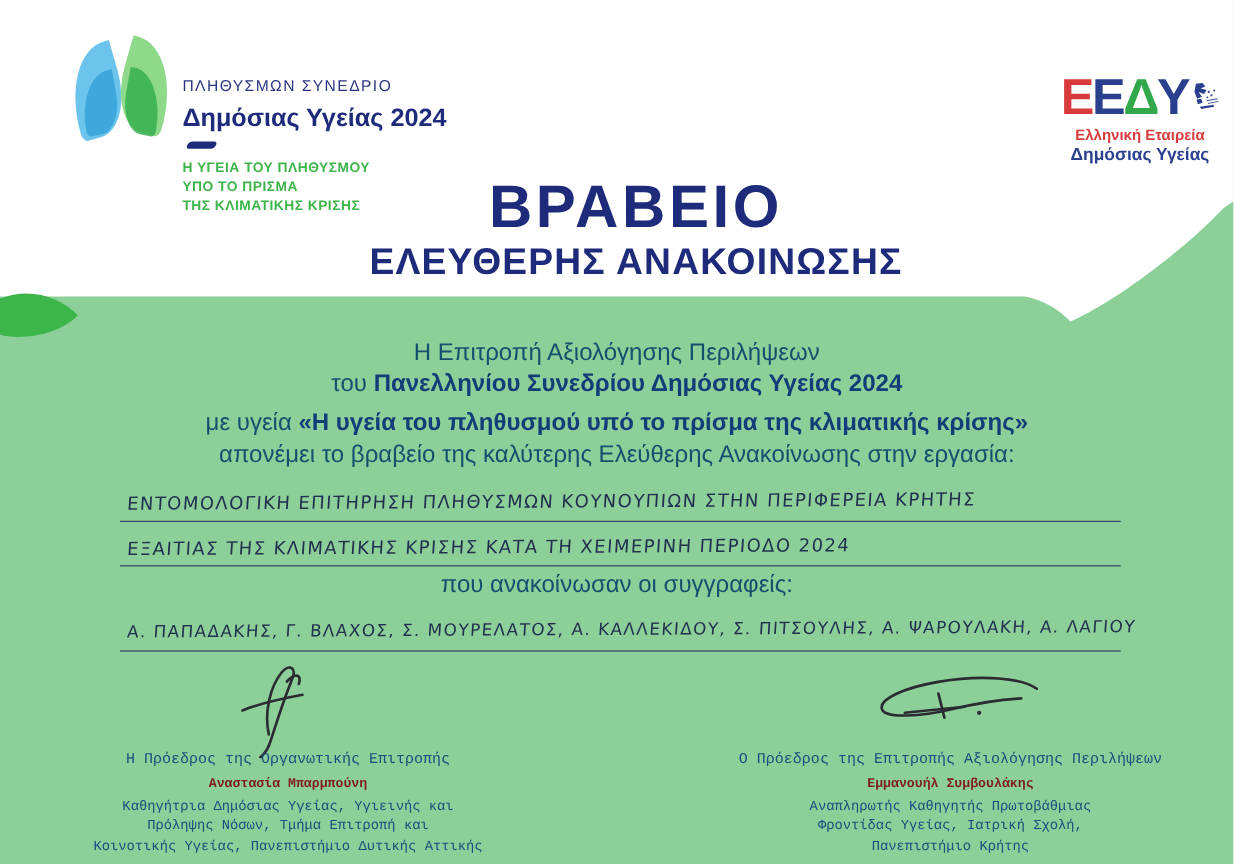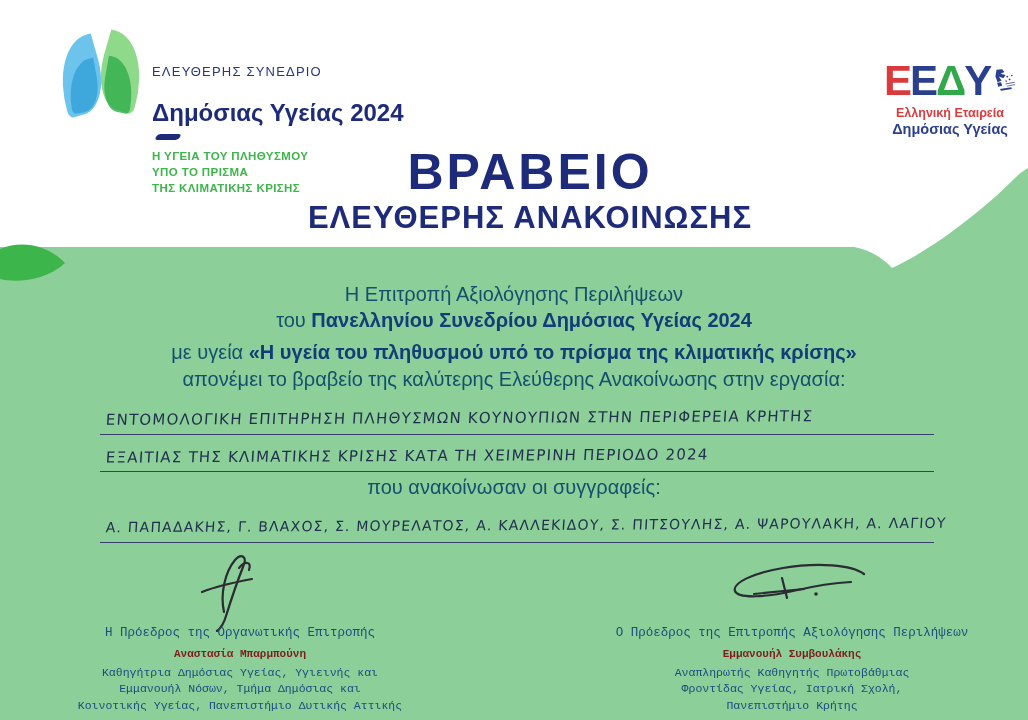--- a/index.html
+++ b/index.html
@@ -17,21 +17,21 @@
 
   
   .leaves{position:absolute;left:52px;top:30px;width:100px;height:100px;}
   .leaf{position:absolute;width:44px;height:76px;}
   .leaf-blue{left:6px;top:8px;background:#6cc4ec;border-radius:90% 0 65% 10%/90% 0 65% 10%;transform:rotate(-16deg);}
   .leaf-blue-in{left:16px;top:30px;width:30px;height:52px;background:#2f9fd8;opacity:.75;border-radius:90% 0 60% 10%/90% 0 60% 10%;transform:rotate(-10deg);}
   .leaf-green{left:48px;top:4px;background:#8fd98a;border-radius:0 90% 10% 65%/0 90% 10% 65%;transform:rotate(16deg);}
   .leaf-green-in{left:52px;top:28px;width:30px;height:54px;background:#2fae4a;opacity:.8;border-radius:0 90% 10% 60%/0 90% 10% 60%;transform:rotate(10deg);}
   .conf-text{position:absolute;left:152px;top:64px;}
   .conf-line1{font-size:13px;letter-spacing:1.2px;color:#2a3580;font-weight:500;}
-  .conf-line2{font-size:24px;font-weight:700;color:var(--navy);margin-top:20px;}
+  .conf-line2{font-size:21px;font-weight:700;color:var(--navy);margin-top:8px;}
   .conf-dash{width:24px;height:6px;background:var(--navy);border-radius:3px;transform:skewX(-28deg);margin:7px 0 8px 4px;}
   .conf-tag{font-size:11.5px;font-weight:700;color:var(--tag-green);line-height:1.4;letter-spacing:.4px;}
 
   
   .eedy{position:absolute;left:884px;top:56px;width:132px;text-align:center;}
   .eedy-row{display:flex;align-items:flex-end;justify-content:center;gap:0;height:46px;}
   .eedy-letter{font-size:42px;font-weight:700;line-height:1;font-family:"Liberation Sans",sans-serif;letter-spacing:-2px;}
   .eedy-map{margin-left:2px;margin-bottom:2px;}
   .eedy-l1{font-size:12.5px;font-weight:700;color:var(--eedy-red);margin-top:4px;}
   .eedy-l2{font-size:14.5px;font-weight:700;color:var(--eedy-blue);margin-top:1px;}
@@ -81,21 +81,21 @@
     <path d="M0,249 C24,239 50,247 65,263 C46,281 16,283 0,279 Z" fill="#3cb54b"></path>
   </svg>
 
   <div class="leaves layer">
     <div class="leaf leaf-blue"></div>
     <div class="leaf leaf-blue-in"></div>
     <div class="leaf leaf-green"></div>
     <div class="leaf leaf-green-in"></div>
   </div>
   <div class="conf-text layer">
-    <div class="conf-line1">ΕΛΕΥΘΕΡΗΣ ΣΥΝΕΔΡΙΟ</div>
+    <div class="conf-line1">ΠΛΗΘΥΣΜΩΝ ΣΥΝΕΔΡΙΟ</div>
     <div class="conf-line2">Δημόσιας Υγείας 2024</div>
     <div class="conf-dash"></div>
     <div class="conf-tag">Η ΥΓΕΙΑ ΤΟΥ ΠΛΗΘΥΣΜΟΥ</div>
     <div class="conf-tag">ΥΠΟ ΤΟ ΠΡΙΣΜΑ</div>
     <div class="conf-tag">ΤΗΣ ΚΛΙΜΑΤΙΚΗΣ ΚΡΙΣΗΣ</div>
   </div>
 
   <div class="eedy layer">
     <div class="eedy-row">
       <span class="eedy-letter" style="color:var(--eedy-red)">Ε</span>
@@ -152,21 +152,21 @@
       <path d="M86,16 L91,36"></path>
       <circle cx="120" cy="32" r="1.8" fill="#2b2b33" stroke="none"></circle>
     </g>
   </svg>
 
   <div class="person person-left">
     <div class="role">Η Πρόεδρος της Οργανωτικής Επιτροπής</div>
     <div class="pname">Αναστασία Μπαρμπούνη</div>
     <div class="ptitles">
       <div>Καθηγήτρια Δημόσιας Υγείας, Υγιεινής και</div>
-      <div>Εμμανουήλ Νόσων, Τμήμα Δημόσιας και</div>
+      <div>Πρόληψης Νόσων, Τμήμα Επιτροπή και</div>
       <div>Κοινοτικής Υγείας, Πανεπιστήμιο Δυτικής Αττικής</div>
     </div>
   </div>
   <div class="person person-right">
     <div class="role">Ο Πρόεδρος της Επιτροπής Αξιολόγησης Περιλήψεων</div>
     <div class="pname">Εμμανουήλ Συμβουλάκης</div>
     <div class="ptitles">
       <div>Αναπληρωτής Καθηγητής Πρωτοβάθμιας</div>
       <div>Φροντίδας Υγείας, Ιατρική Σχολή,</div>
       <div>Πανεπιστήμιο Κρήτης</div>

